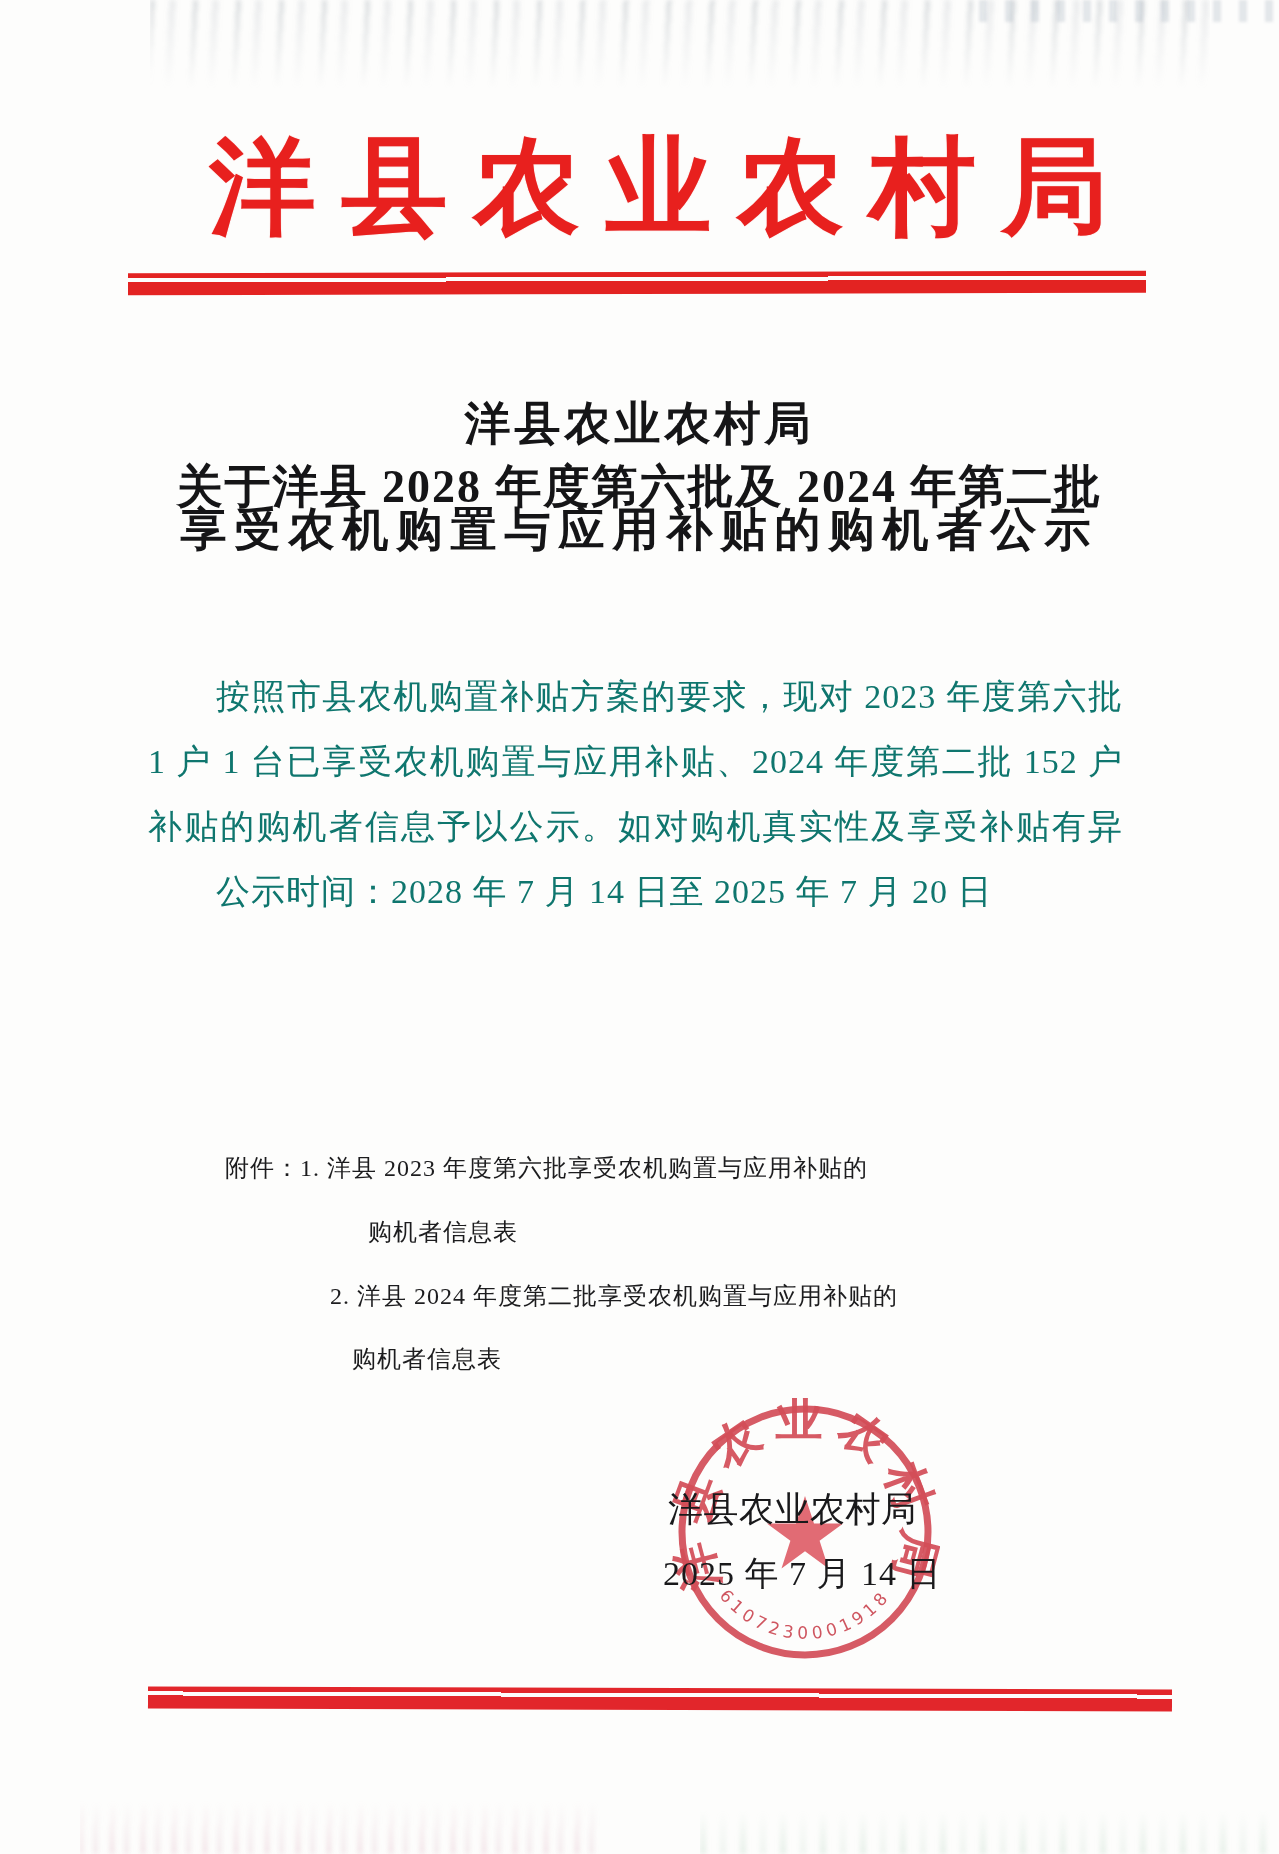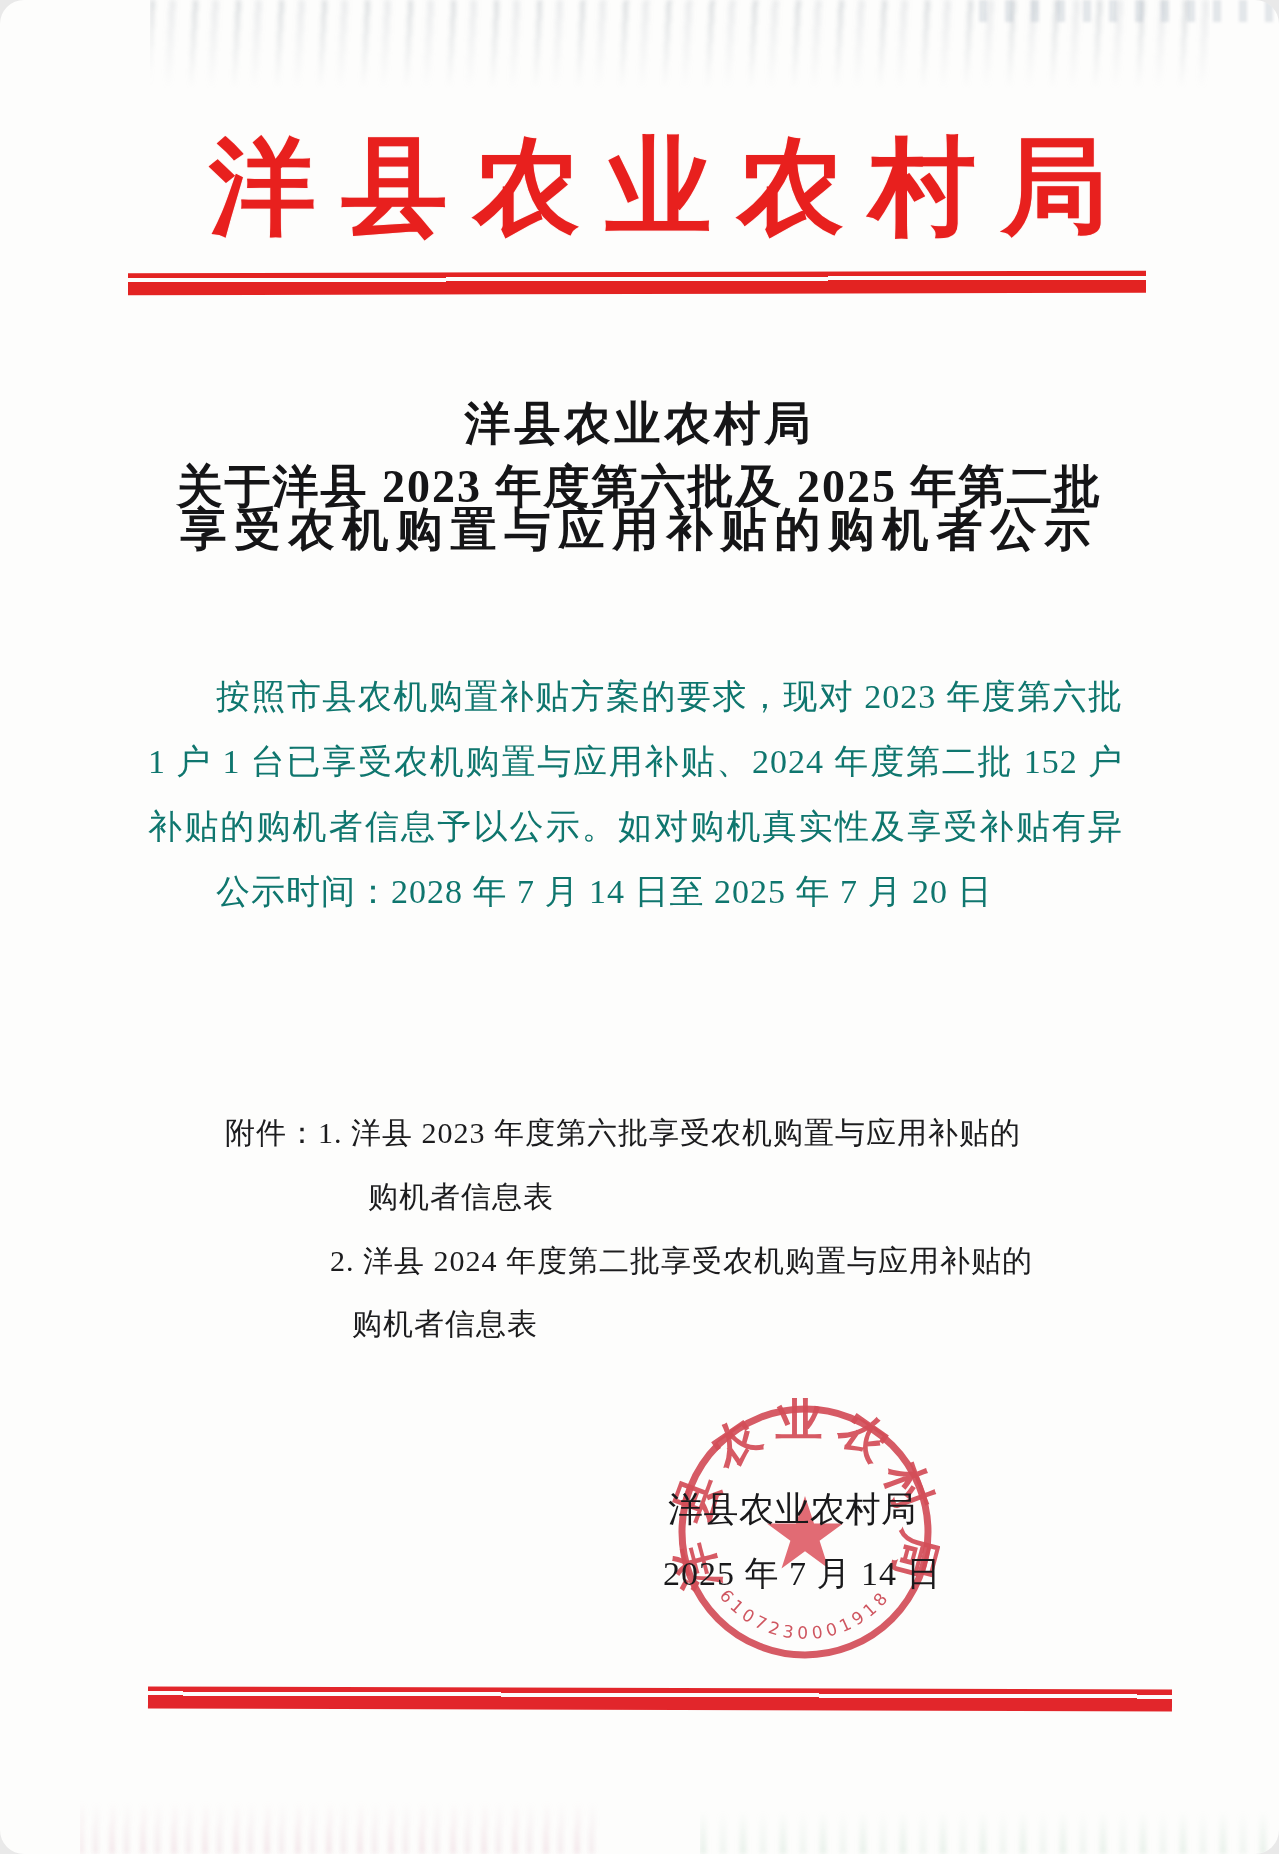--- a/index.html
+++ b/index.html
@@ -4,21 +4,20 @@
 <style>
   html,body{margin:0;padding:0;background:#e9e9e9;}
   .page{
     position:relative;
     width:1279px;height:1854px;
     margin:0 auto;
     background:#fdfdfc;
     overflow:hidden;
     font-family:"Liberation Serif","DejaVu Serif",serif;
     color:#1d1d1f;
-    border-radius:24px;
   }
   
   .scan-top{
     position:absolute;left:150px;top:0;width:1060px;height:105px;
     background:repeating-linear-gradient(93deg,
       rgba(140,150,160,.30) 0 5px, rgba(255,255,255,0) 5px 19px,
       rgba(160,168,178,.20) 19px 26px, rgba(255,255,255,0) 26px 43px);
     filter:blur(2px);
     -webkit-mask-image:linear-gradient(to bottom,rgba(0,0,0,.95),transparent 85%);
     mask-image:linear-gradient(to bottom,rgba(0,0,0,.95),transparent 85%);
@@ -88,24 +87,25 @@
     font-size:34px;line-height:65px;
     color:#0f766e;
   }
   .body-line{height:65px;white-space:nowrap;letter-spacing:1px;}
   .body-line.fill{white-space:normal;text-align:justify;text-align-last:justify;}
   .body-line.indent{padding-left:68px;}
   .body-line.fill.indent{padding-left:0;text-indent:68px;}
   
   .att-line{
     position:absolute;
-    font-size:30px;line-height:42px;
+    font-size:24px;line-height:42px;
     letter-spacing:1px;
     color:#1c1c1e;
     white-space:nowrap;
+    margin-top:35px;
   }
   .att-a{left:225px;top:1112px;}
   .att-b{left:368px;top:1176px;}
   .att-c{left:330px;top:1240px;}
   .att-d{left:352px;top:1303px;}
   
   .seal{
     position:absolute;left:670px;top:1398px;width:270px;height:270px;
     z-index:1;
     mix-blend-mode:multiply;
@@ -130,21 +130,21 @@
 
   <div class="scan-top"></div>
   <div class="scan-top-right"></div>
   <div class="scan-bottom-pink"></div>
   <div class="scan-bottom-green"></div>
 
   <div class="header-title">洋县农业农村局</div>
   <div class="rule rule-top"></div>
 
   <div class="doc-title l1">洋县农业农村局</div>
-  <div class="doc-title l2">关于洋县 2023 年度第六批及 2025 年第二批</div>
+  <div class="doc-title l2">关于洋县 2028 年度第六批及 2024 年第二批</div>
   <div class="doc-title l3">享受农机购置与应用补贴的购机者公示</div>
 
   <div class="body-block">
     <div class="body-line fill indent">按照市县农机购置补贴方案的要求，现对 2023 年度第六批</div>
     <div class="body-line fill">1 户 1 台已享受农机购置与应用补贴、2024 年度第二批 152 户</div>
     <div class="body-line fill">补贴的购机者信息予以公示。如对购机真实性及享受补贴有异</div>
     <div class="body-line indent">公示时间：2028 年 7 月 14 日至 2025 年 7 月 20 日</div>
   </div>
 
   <div class="att-line att-a">附件：1. 洋县 2023 年度第六批享受农机购置与应用补贴的</div>

